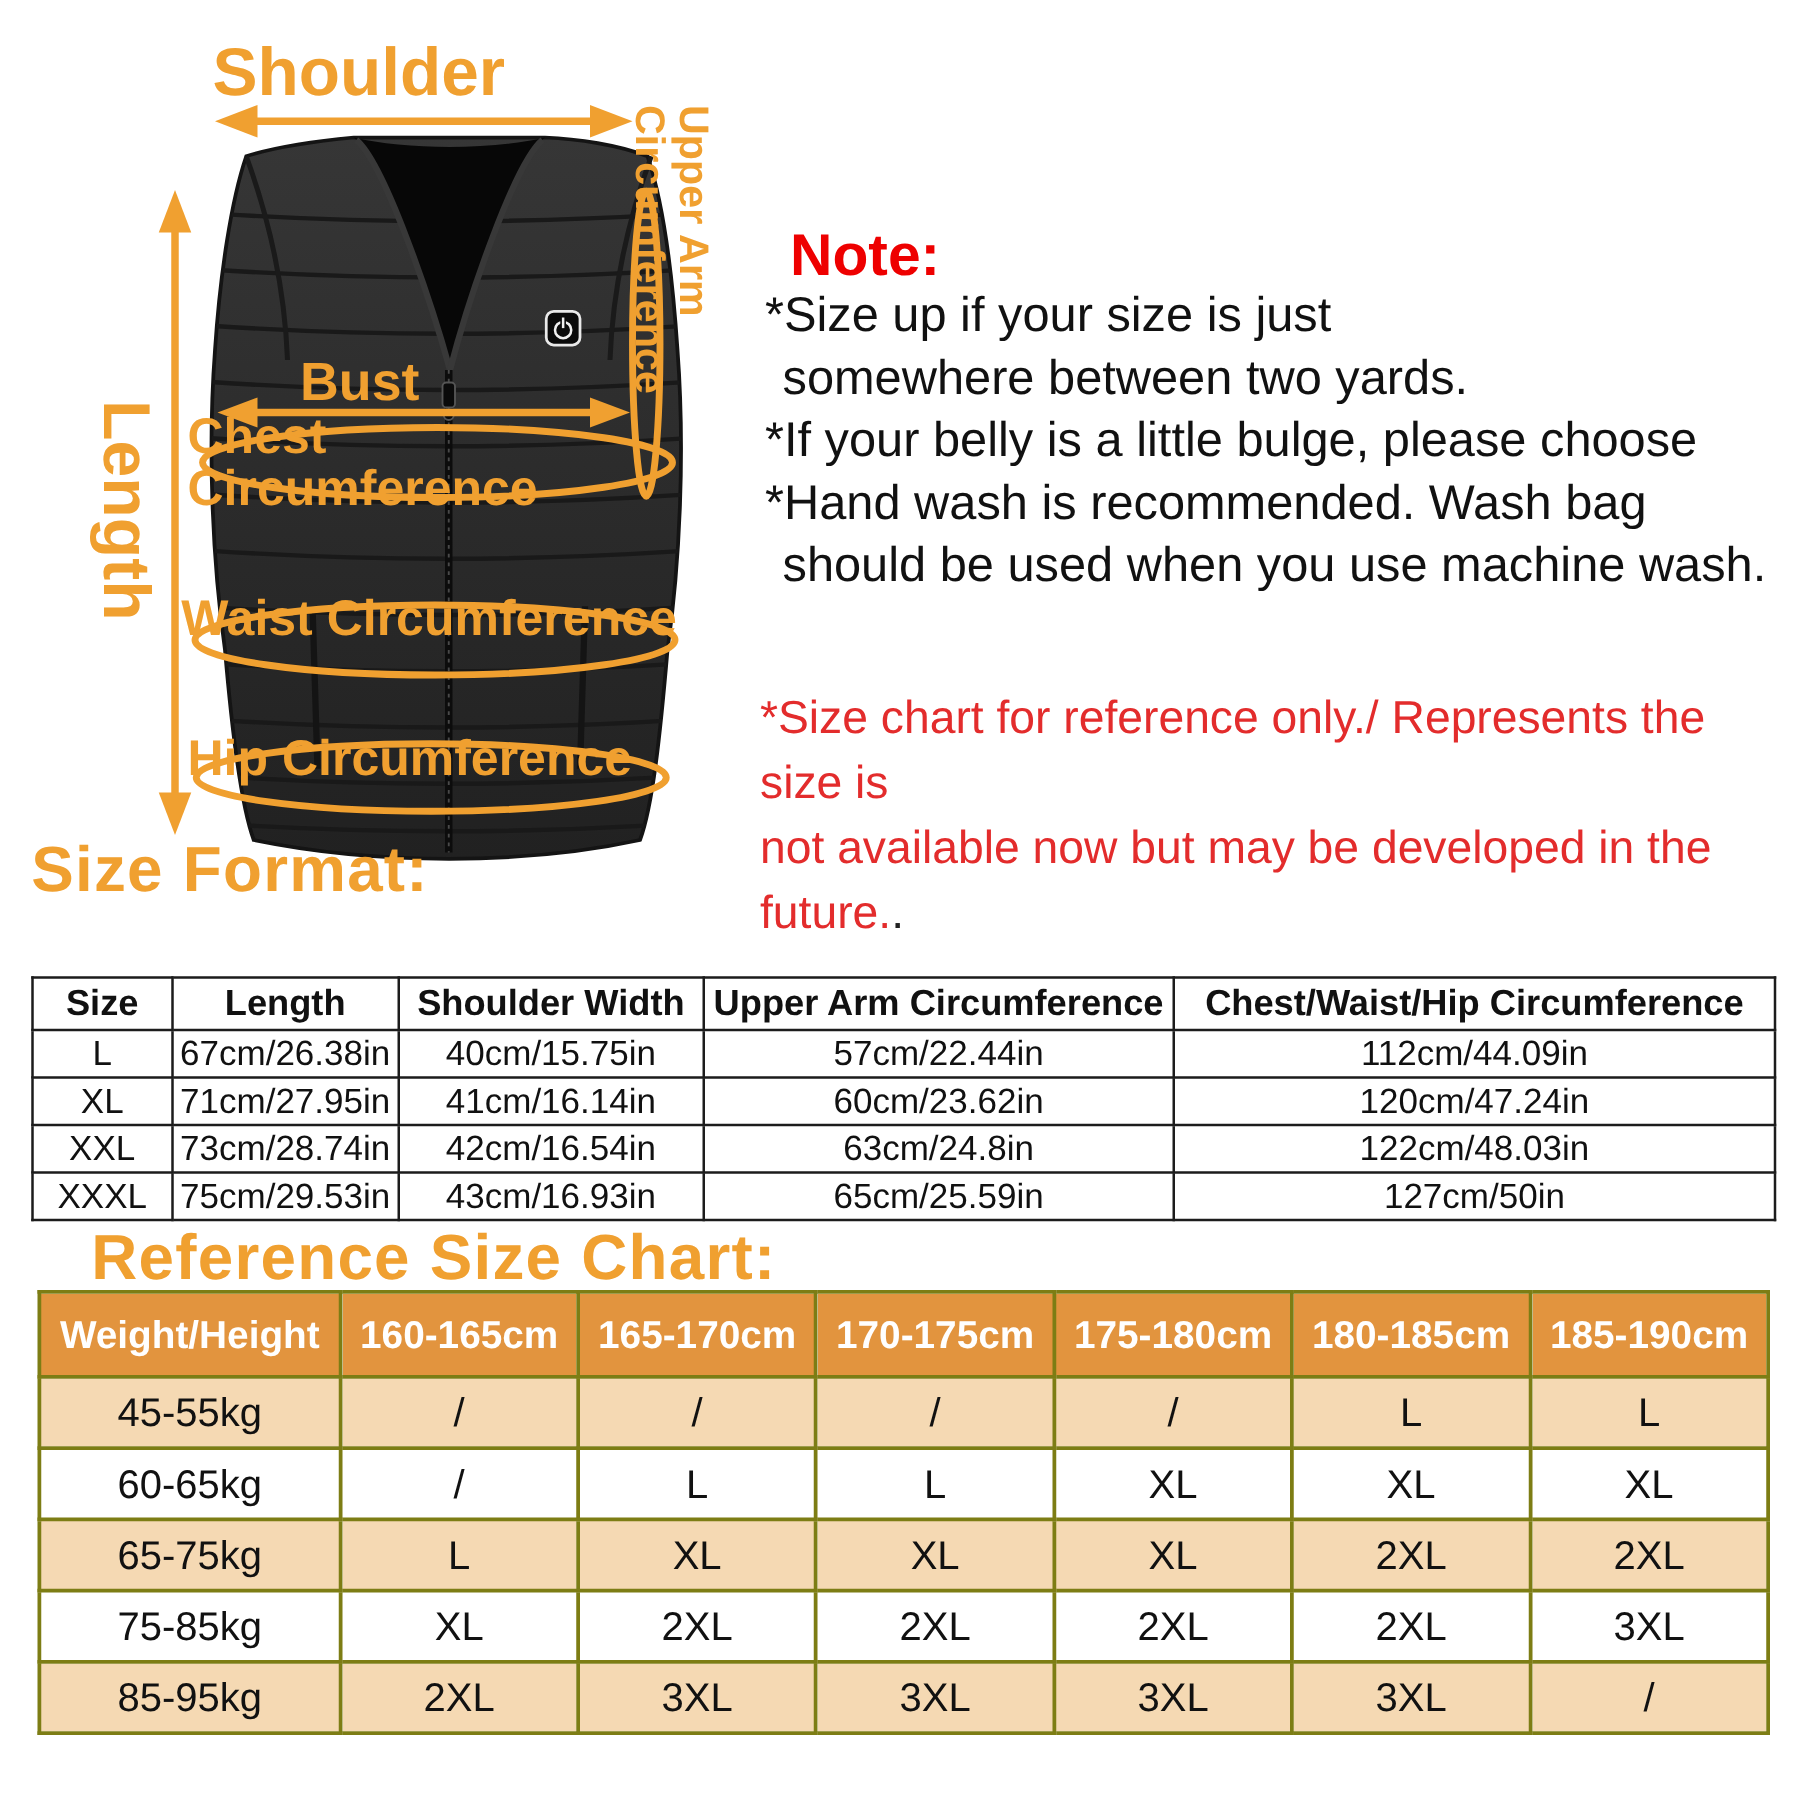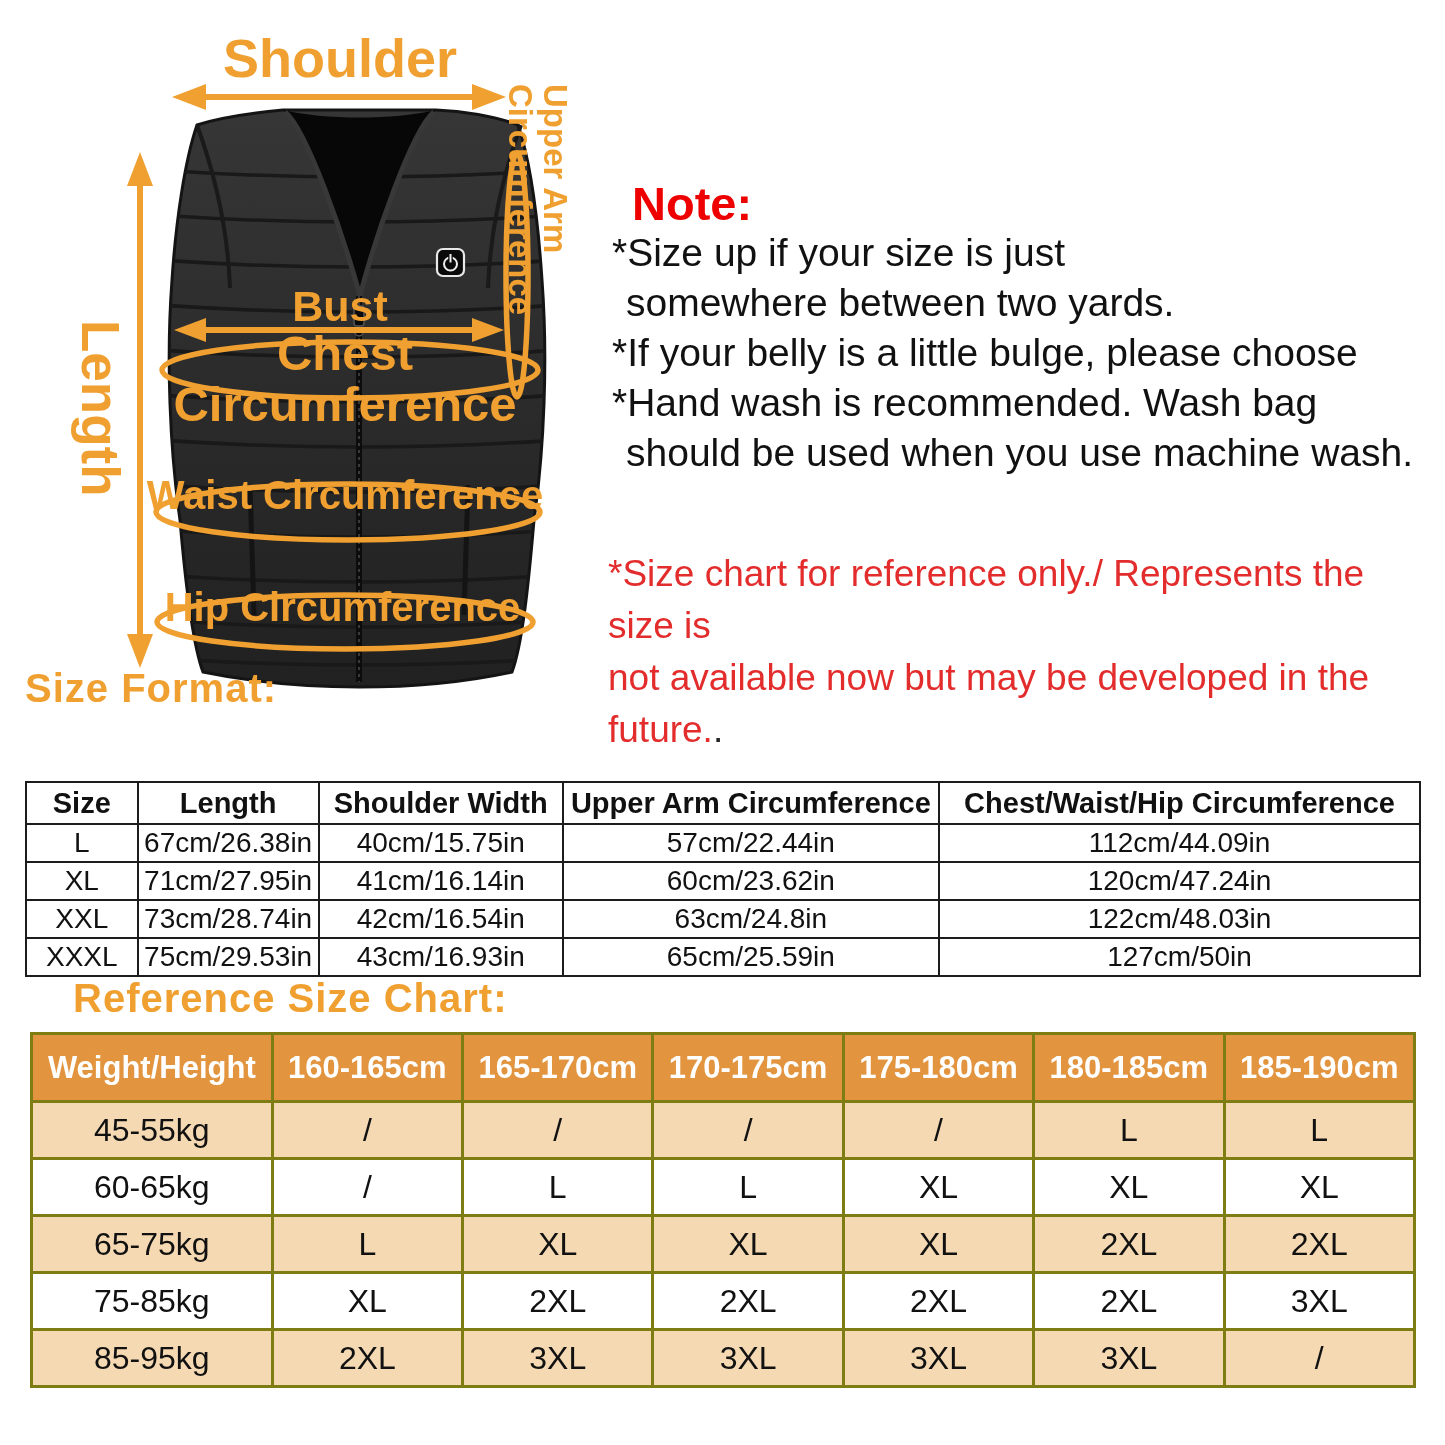--- a/index.html
+++ b/index.html
@@ -1,36 +1,36 @@
 <!DOCTYPE html>
 <html><head>
 <meta charset="utf-8">
 <style>
   html,body{margin:0;padding:0;background:#ffffff;}
   .canvas{
     position:relative;width:1445px;height:1445px;background:#ffffff;
     font-family:"Liberation Sans",sans-serif;overflow:hidden;
   }
   .abs{position:absolute;}
-  .orange-label{color:#F0A030;font-weight:bold;text-align:center;line-height:1.05;}
+  .orange-label{color:#F0A030;font-weight:bold;text-align:left;line-height:1.05;}
   .shoulder-label{left:170px;top:30px;width:340px;font-size:54px;}
   .upper-arm-label{left:572px;top:84px;width:334px;font-size:33px;transform:rotate(90deg);transform-origin:0 0;text-align:left;}
   .length-label{left:128px;top:320px;width:170px;font-size:53px;transform:rotate(90deg);transform-origin:0 0;text-align:left;}
   .bust-label{left:240px;top:284px;width:200px;font-size:43px;}
-  .chest-label{left:150px;top:328px;width:390px;font-size:49px;}
+  .chest-label{left:150px;top:328px;width:390px;font-size:40px;}
   .waist-label{left:145px;top:474px;width:400px;font-size:40px;}
   .hip-label{left:150px;top:586px;width:385px;font-size:40px;}
 
   .note-title{left:632px;top:176px;font-size:47px;font-weight:bold;color:#EE0000;}
   .note-body{left:612px;top:228px;width:830px;font-size:39px;color:#111111;line-height:50px;}
   .note-body .cont{padding-left:14px;}
   .disclaimer{left:608px;top:548px;width:810px;font-size:37px;color:#E32C2C;line-height:52px;}
   .disclaimer .blackdot{color:#222222;}
 
-  .section-heading{font-size:40px;font-weight:bold;color:#F0A030;letter-spacing:1px;}
+  .section-heading{font-size:51px;font-weight:bold;color:#F0A030;letter-spacing:1px;}
   .heading-size-format{left:25px;top:666px;}
   .heading-reference{left:25px;top:976px;margin-left:48px;}
 
   table{border-collapse:collapse;table-layout:fixed;}
   td,th{text-align:center;vertical-align:middle;overflow:hidden;}
 
   .size-format-table{left:25px;top:756px;width:1396px;font-size:28px;color:#111111;margin-top:25px;}
   .size-format-table th,.size-format-table td{border:2px solid #1c1c1c;}
   .size-format-table thead tr{height:42px;}
   .size-format-table tbody tr{height:38px;}

